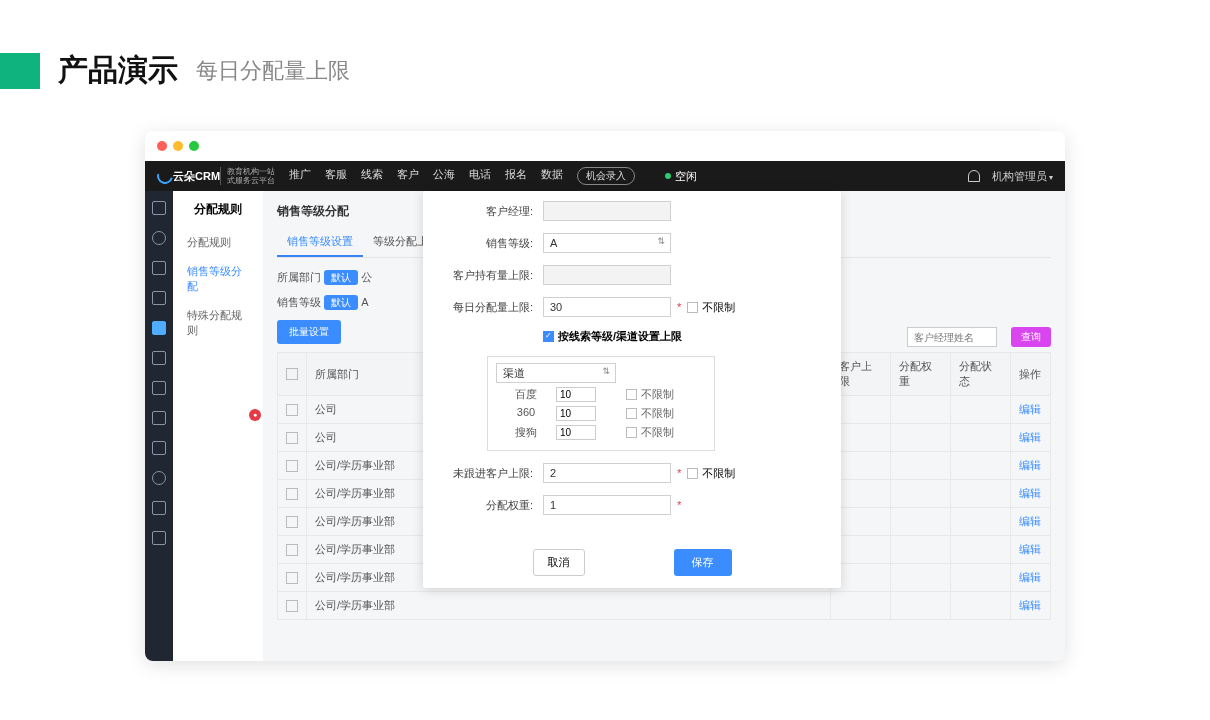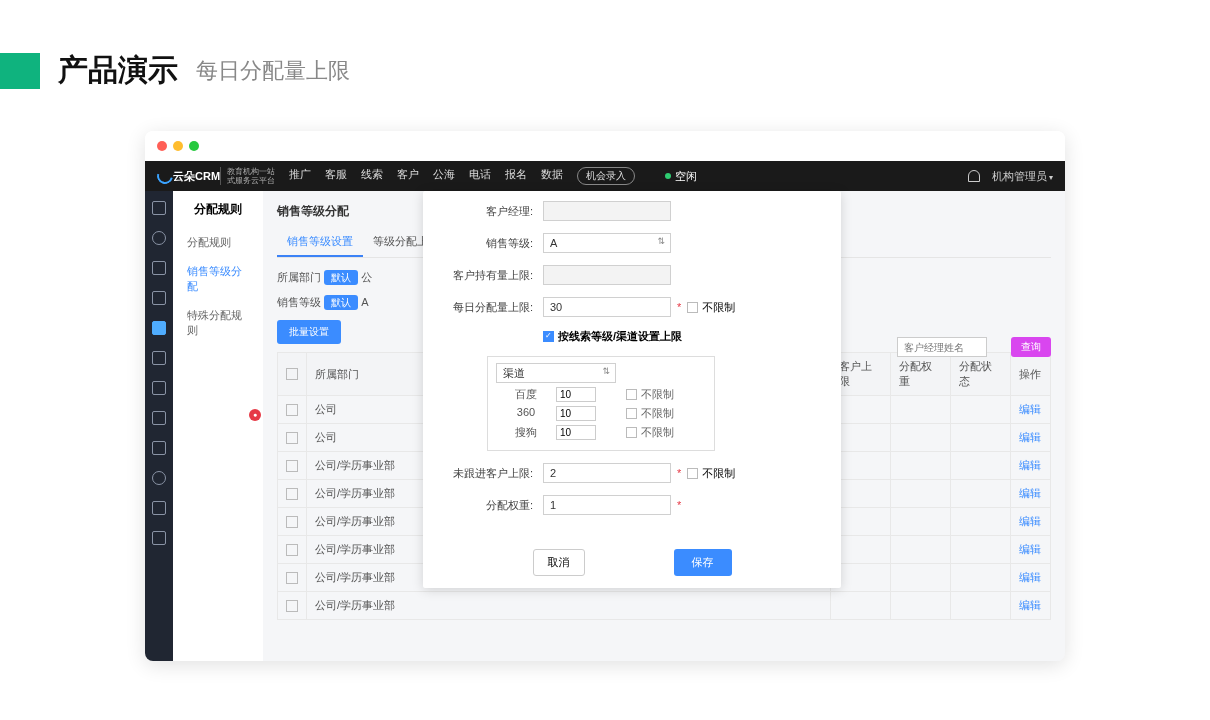--- a/index.html
+++ b/index.html
@@ -34,21 +34,21 @@
 .side-item{font-size:11px;color:#666;padding:7px 4px;cursor:pointer}
 .side-item.active{color:#3b8cff}
 .main{flex:1;background:#f5f6f8;padding:12px 14px;position:relative}
 .main-title{font-size:12px;font-weight:700;color:#333;margin-bottom:8px}
 .tabs{display:flex;border-bottom:1px solid #e5e5e5;margin-bottom:12px}
 .tab{font-size:11px;padding:6px 10px;cursor:pointer;color:#555}
 .tab.active{color:#3b8cff;border-bottom:2px solid #3b82f6}
 .filters{display:flex;gap:16px;align-items:center;margin-bottom:10px;font-size:11px;color:#555}
 .tag-btn{background:#3b8cff;color:#fff;border-radius:3px;padding:2px 7px;font-size:10px}
 .batch-btn{background:#3b8cff;color:#fff;border:none;border-radius:3px;padding:5px 12px;font-size:10px;margin-bottom:8px}
-.search-area{position:absolute;right:14px;top:146px;display:flex;gap:24px}
+.search-area{position:absolute;right:14px;top:136px;display:flex;gap:14px}
 .search-input{font-size:10px;padding:3px 6px;border:1px solid #ccc;width:90px}
 .search-btn{background:#d946ef;color:#fff;border:none;border-radius:3px;padding:3px 10px;font-size:10px}
 .table{width:100%;font-size:11px;border-collapse:collapse}
 .table th,.table td{border:1px solid #e8e8e8;padding:6px 8px;text-align:left;color:#555}
 .table th{background:#f3f4f6;font-weight:normal}
 .table td.edit{color:#3b8cff;cursor:pointer}
 .chk{width:12px;height:12px;border:1px solid #bbb}
 .red-dot{position:absolute;left:104px;top:218px;width:12px;height:12px;background:#e63946;border-radius:50%;color:#fff;font-size:7px;text-align:center;line-height:12px}
 .modal{position:absolute;left:278px;top:0;width:418px;background:#fff;box-shadow:0 2px 12px rgba(0,0,0,0.15);border-radius:2px;z-index:10}
 .modal-head{display:flex;justify-content:space-between;align-items:center;padding:10px 14px;border-bottom:1px solid #eee}

